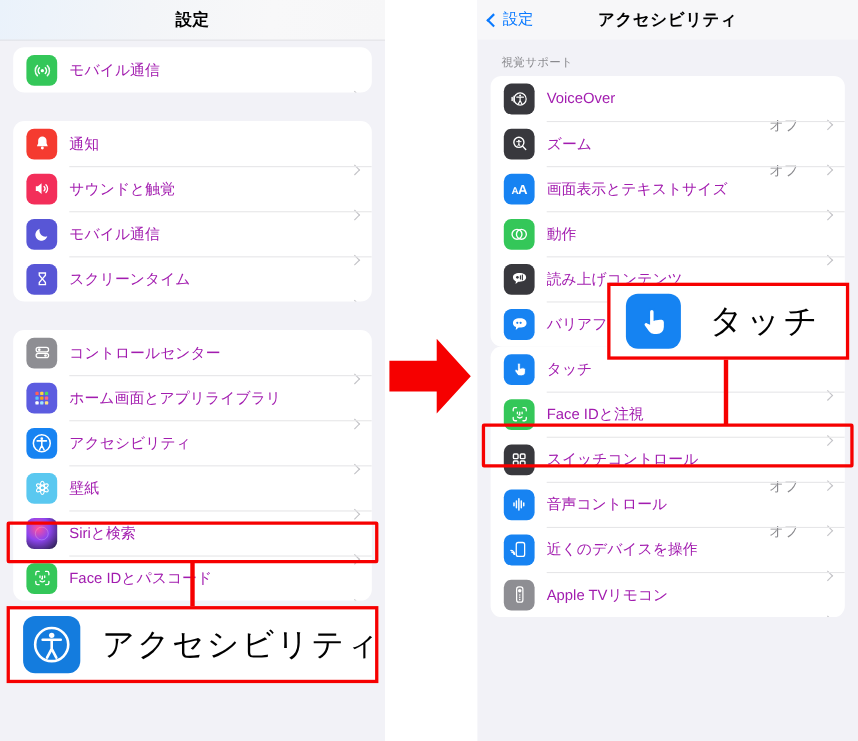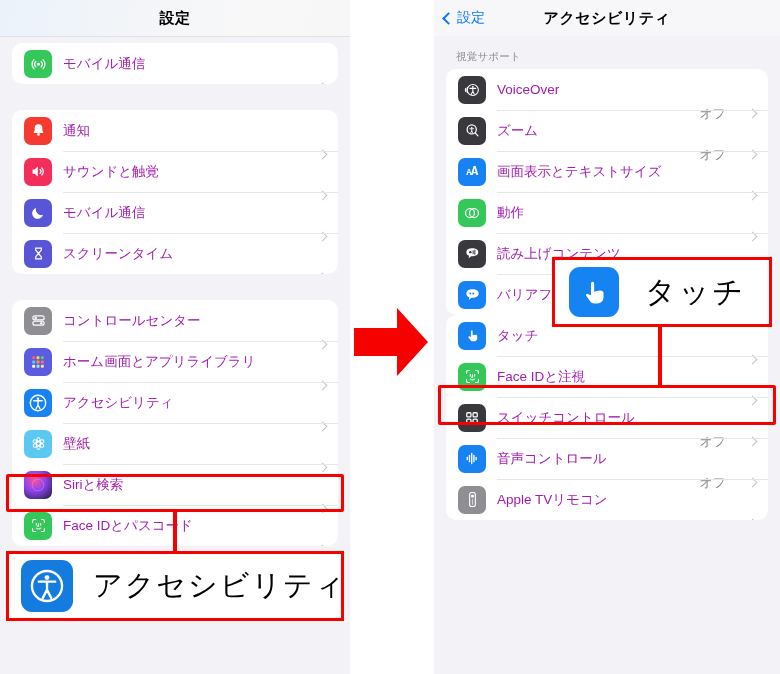--- a/index.html
+++ b/index.html
@@ -331,21 +331,21 @@
             </svg>
           </span>
           <span class="lbl">ズーム</span>
           <span class="right">
             <span class="val">オフ</span>
             <i class="chev"></i>
           </span>
         </div>
         <div class="row">
           <span class="ic" style="background:#1783f2">
-            <span style="font-family:Liberation Mono, monospace;font-weight:bold;font-size:12px;letter-spacing:-.5px;"><span style="font-size:9px">A</span>A</span>
+            <span style="font-family:Liberation Sans, sans-serif;font-weight:bold;font-size:12px;letter-spacing:-.5px;"><span style="font-size:9px">A</span>A</span>
           </span>
           <span class="lbl">画面表示とテキストサイズ</span>
           <span class="right">
               <i class="chev"></i>
             </span>
         </div>
         <div class="row">
           <span class="ic" style="background:#34c759">
             <svg width="20" height="20" viewBox="0 0 24 24" fill="none" stroke="#fff" stroke-width="1.5">
               <circle cx="9.6" cy="12" r="5.4"></circle>
@@ -429,20 +429,32 @@
           <span class="ic" style="background:#1783f2">
             <svg width="19" height="19" viewBox="0 0 24 24" stroke="#fff" stroke-width="1.7" stroke-linecap="round">
               <path d="M5.4 10.5v3M8.2 8v8M11 5.6v12.8M13.8 8v8M16.6 10.5v3"></path>
             </svg>
           </span>
           <span class="lbl">音声コントロール</span>
           <span class="right">
             <span class="val">オフ</span>
             <i class="chev"></i>
           </span>
+        </div>
+        <div class="row">
+          <span class="ic" style="background:#1783f2">
+            <svg width="19" height="19" viewBox="0 0 24 24" fill="none" stroke="#fff" stroke-width="1.5" stroke-linecap="round">
+              <rect x="8" y="4" width="9.6" height="16" rx="2.2"></rect>
+              <path d="M5.3 17.6a2.6 2.6 0 0 0-2.6-2.6M6.2 17.6a4.5 4.5 0 0 0-4.4-4.5" stroke-width="1.4"></path>
+            </svg>
+          </span>
+          <span class="lbl">近くのデバイスを操作</span>
+          <span class="right">
+              <i class="chev"></i>
+            </span>
         </div>
         <div class="row">
           <span class="ic" style="background:#8e8e93">
             <svg width="19" height="19" viewBox="0 0 24 24" fill="none" stroke="#fff" stroke-width="1.4">
               <rect x="8.4" y="3.2" width="7.2" height="17.6" rx="2.6"></rect>
               <circle cx="12" cy="7.7" r="2" fill="#fff" stroke="none"></circle>
               <circle cx="12" cy="12.6" r=".85" fill="#fff" stroke="none"></circle>
                 <circle cx="12" cy="15.1" r=".85" fill="#fff" stroke="none"></circle>
                 <circle cx="12" cy="17.6" r=".85" fill="#fff" stroke="none"></circle>
             </svg>

